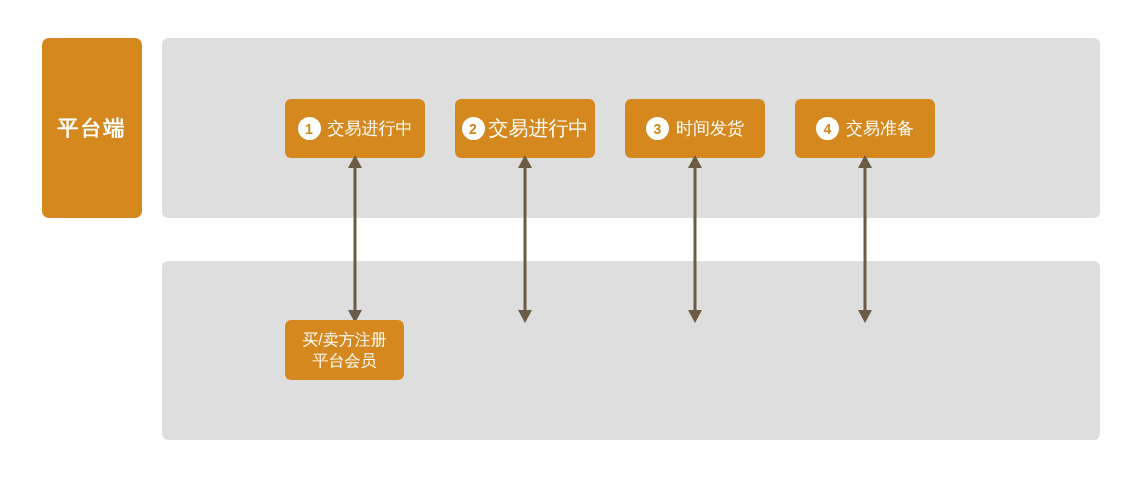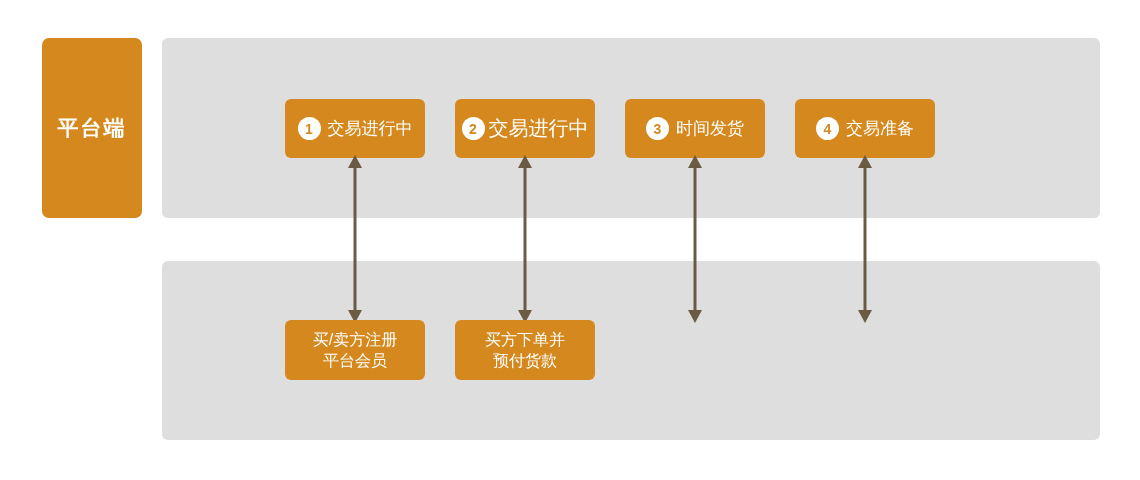--- a/index.html
+++ b/index.html
@@ -61,21 +61,21 @@
   .stage-text{
     font-size:17px;
     white-space:nowrap;
   }
   .stage-box.compact .stage-text{font-size:20px;}
   .stage-box.compact .stage-num{margin-right:4px;}
 
   
   .action-box{
     position:absolute;
-    top:320px;width:140px;height:60px;
+    top:320px;width:119px;height:60px;
     background:#d4881d;
     border-radius:6px;
     display:flex;align-items:center;justify-content:center;
     color:#ffffff;
     text-align:center;
     font-size:16px;
     line-height:1.32;
     box-sizing:border-box;
     padding:0 4px;
   }
@@ -155,20 +155,14 @@
       <polygon points="11,168 18,155 4,155" fill="#6b5b45"></polygon>
     </svg>
   </div>
 
   <div class="action-box col-0">
     <div>
       <div>买/卖方注册</div>
       <div>平台会员</div>
     </div>
   </div>
-  <div class="action-box col-1">
-    <div>
-      <div>买方下单并</div>
-      <div>预付货款</div>
-    </div>
-  </div>
 
 </div>
 
 </body></html>

